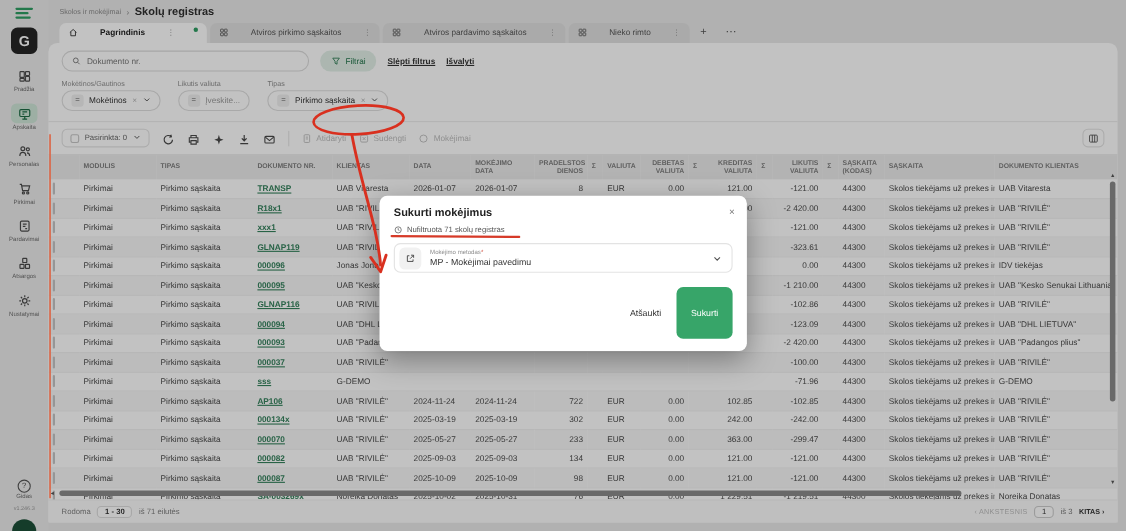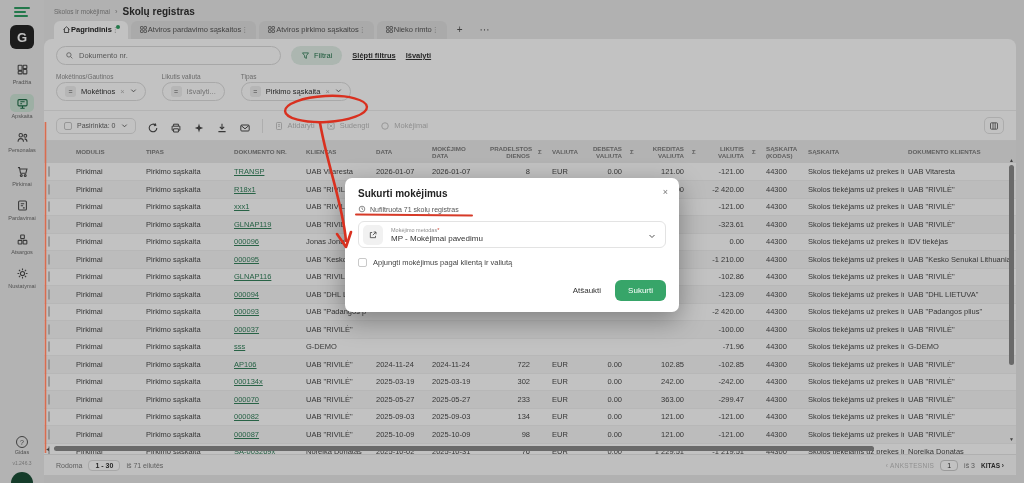--- a/index.html
+++ b/index.html
@@ -30,21 +30,21 @@
   .avatar { width:22px; height:22px; border-radius:50%; background:#1c4f38; margin-bottom:-11px; }
 
   
   .main { flex:1; display:flex; flex-direction:column; padding-top:4px; min-width:0; }
   .breadcrumb { display:flex; align-items:center; gap:5px; padding:2px 10px 4px; }
   .bc-parent { font-size:6.5px; color:#8a8a8a; }
   .bc-sep { font-size:7.5px; color:#8a8a8a; }
   .bc-current { font-size:10px; font-weight:bold; color:#2e2e2e; }
 
   .tabbar { display:flex; align-items:flex-end; gap:3px; padding:0 10px; }
-  .tab { display:flex; align-items:center; gap:0; padding:4px 8px 5px; font-size:7.5px; color:#555; background:#e0e0e0; border-radius:6px 6px 0 0; cursor:pointer; white-space:nowrap; }
+  .tab { display:flex; align-items:center; gap:20px; padding:4px 8px 5px; font-size:7.5px; color:#555; background:#e0e0e0; border-radius:6px 6px 0 0; cursor:pointer; white-space:nowrap; }
   .tab svg { width:9px; height:9px; }
   .tab.active { background:#fff; color:#222; font-weight:bold; }
   .tab .dots { color:#8a8a8a; font-size:7px; font-weight:normal; }
   .tab .pin-dot { width:4px; height:4px; border-radius:50%; background:#2f9e63; margin:-6px 0 0 -3px; }
   .tab-add, .tab-more { font-size:10px; color:#555; padding:2px 7px 4px; cursor:pointer; }
 
   .card { background:#fff; border-radius:8px 8px 0 0; margin:0 8px 8px 0; flex:1; display:flex; flex-direction:column; min-height:0; }
 
   .search-row { display:flex; align-items:center; gap:10px; padding:7px 12px 6px; }
   .search-box { width:225px; height:19px; border:1px solid #dcdcdc; border-radius:10px; display:flex; align-items:center; gap:5px; padding:0 8px; color:#9a9a9a; }
@@ -74,21 +74,21 @@
   .action-btn svg { width:10px; height:10px; }
   .col-btn { margin-left:auto; width:20px; height:17px; border:1px solid #e3e3e3; border-radius:5px; display:flex; align-items:center; justify-content:center; color:#555; cursor:pointer; }
   .col-btn svg { width:10px; height:10px; }
 
   .tablewrap { flex:1; position:relative; overflow:hidden; min-height:0; }
   table { width:100%; border-collapse:collapse; table-layout:fixed; }
   thead th { background:#ececec; color:#7e7e7e; font-size:6.2px; text-align:left; padding:2px 4px; height:22px; vertical-align:middle; line-height:1.15; cursor:pointer; }
   th.num, td.num { text-align:right; }
   tbody td { padding:0 4px; height:17.5px; font-size:7.5px; color:#4a4a4a; border-bottom:1px solid #f1f1f1; white-space:nowrap; overflow:hidden; }
   tbody tr:nth-child(even) td { background:#f7f7f7; }
-  .doclink { color:#35825d; text-decoration:underline; cursor:pointer; }
+  .doclink { color:#35825d; text-decoration:underline; cursor:pointer;font-weight:bold; }
 
   .vscroll { position:absolute; right:2px; top:24px; width:5px; height:200px; background:#8a8a8a; border-radius:3px; }
   .vs-up { position:absolute; right:2px; top:16px; font-size:5px; color:#555; }
   .vs-dn { position:absolute; right:2px; bottom:12px; font-size:5px; color:#555; }
   .hscroll { position:absolute; left:10px; bottom:3px; height:5px; width:820px; background:#8a8a8a; border-radius:3px; }
   .hs-l { position:absolute; left:1px; bottom:2px; font-size:5px; color:#555; }
 
   .footer { height:21px; display:flex; align-items:center; gap:6px; padding:0 12px; font-size:7px; color:#7c7c7c; border-top:1px solid #e8e8e8; background:#fbfbfb; border-radius:0 0 2px 2px; }
   .range-box { border:1px solid #ddd; border-radius:4px; padding:1px 6px; background:#fff; color:#333; font-weight:bold; cursor:pointer; }
   .pag { margin-left:auto; display:flex; align-items:center; gap:6px; }
@@ -111,21 +111,21 @@
   .field-text { margin-left:8px; display:flex; flex-direction:column; gap:1px; }
   .field-label { font-size:5.5px; color:#8e8e8e; }
   .req { color:#d24a3a; }
   .field-value { font-size:8px; color:#333; }
   .field .chev { margin-left:auto; margin-right:5px; color:#555; }
   .field .chev svg { width:8px; height:8px; }
   .modal-check { display:flex; align-items:center; gap:6px; margin-top:10px; font-size:7.5px; color:#444; cursor:pointer; }
   .modal-cb { width:9px; height:9px; border:1px solid #c9c9c9; border-radius:2px; }
   .modal-actions { display:flex; justify-content:flex-end; align-items:center; gap:14px; margin-top:13px; }
   .btn-cancel { font-size:8px; color:#333; background:none; border:none; cursor:pointer; font-family:inherit; }
-  .btn-submit { background:#37a569; color:#fff; font-size:8px; border:none; padding:6px 13px; border-radius:6px; cursor:pointer; font-family:inherit; }
+  .btn-submit { background:#37a569; color:#fff; font-size:8px; border:none; padding:19px 13px; border-radius:6px; cursor:pointer; font-family:inherit; }
 
   .annotations { position:absolute; inset:0; width:1024px; height:483px; z-index:70; pointer-events:none; }
 </style>
 </head>
 <body>
 
 <div class="app">
 
   <aside class="sidebar">
     <div class="menu-btn">
@@ -225,20 +225,32 @@
       <span id="tabs-host" style="display:flex;gap:3px;align-items:flex-end;">
           <div class="tab active">
             <span style="display:flex">
               <svg viewBox="0 0 12 12" fill="none" stroke="currentColor" stroke-width="1">
                 <path d="M2 6l4-3.6L10 6M3.2 5.3V10h5.6V5.3"></path>
               </svg>
             </span>
             <span class="tab-label">Pagrindinis</span>
             <span class="dots">⋮</span>
             <span class="pin-dot"></span>
+          </div>
+          <div class="tab">
+            <span style="display:flex">
+              <svg viewBox="0 0 12 12" fill="none" stroke="currentColor" stroke-width="1">
+                <rect x="2" y="2" width="3.4" height="3.4" rx=".6"></rect>
+                <rect x="6.6" y="2" width="3.4" height="3.4" rx=".6"></rect>
+                <rect x="2" y="6.6" width="3.4" height="3.4" rx=".6"></rect>
+                <rect x="6.6" y="6.6" width="3.4" height="3.4" rx=".6"></rect>
+              </svg>
+            </span>
+            <span class="tab-label">Atviros pirkimo sąskaitos</span>
+            <span class="dots">⋮</span>
           </div>
           <div class="tab">
             <span style="display:flex">
               <svg viewBox="0 0 12 12" fill="none" stroke="currentColor" stroke-width="1">
                 <rect x="2" y="2" width="3.4" height="3.4" rx=".6"></rect>
                 <rect x="6.6" y="2" width="3.4" height="3.4" rx=".6"></rect>
                 <rect x="2" y="6.6" width="3.4" height="3.4" rx=".6"></rect>
                 <rect x="6.6" y="6.6" width="3.4" height="3.4" rx=".6"></rect>
               </svg>
             </span>
@@ -247,32 +259,20 @@
           </div>
           <div class="tab">
             <span style="display:flex">
               <svg viewBox="0 0 12 12" fill="none" stroke="currentColor" stroke-width="1">
                 <rect x="2" y="2" width="3.4" height="3.4" rx=".6"></rect>
                 <rect x="6.6" y="2" width="3.4" height="3.4" rx=".6"></rect>
                 <rect x="2" y="6.6" width="3.4" height="3.4" rx=".6"></rect>
                 <rect x="6.6" y="6.6" width="3.4" height="3.4" rx=".6"></rect>
               </svg>
             </span>
-            <span class="tab-label">Atviros pirkimo sąskaitos</span>
-            <span class="dots">⋮</span>
-          </div>
-          <div class="tab">
-            <span style="display:flex">
-              <svg viewBox="0 0 12 12" fill="none" stroke="currentColor" stroke-width="1">
-                <rect x="2" y="2" width="3.4" height="3.4" rx=".6"></rect>
-                <rect x="6.6" y="2" width="3.4" height="3.4" rx=".6"></rect>
-                <rect x="2" y="6.6" width="3.4" height="3.4" rx=".6"></rect>
-                <rect x="6.6" y="6.6" width="3.4" height="3.4" rx=".6"></rect>
-              </svg>
-            </span>
             <span class="tab-label">Nieko rimto</span>
             <span class="dots">⋮</span>
           </div>
         </span>
       <span class="tab-add">+</span>
       <span class="tab-more">⋯</span>
     </div>
 
     <div class="card">
 
@@ -303,21 +303,21 @@
               <span class="x">×</span>
               <span class="chev"><svg viewBox="0 0 8 8" fill="none" stroke="currentColor" stroke-width="1">
                   <path d="M1.5 3l2.5 2.5L6.5 3"></path>
                 </svg></span>
             </span>
           </div>
           <div class="fgroup">
             <span class="flabel">Likutis valiuta</span>
             <span class="chip">
               <span class="eq">=</span>
-              <span class="val placeholder">Išvalyti...</span>
+              <span class="val placeholder">Įveskite...</span>
             </span>
           </div>
           <div class="fgroup">
             <span class="flabel">Tipas</span>
             <span class="chip">
               <span class="eq">=</span>
               <span class="val">Pirkimo sąskaita</span>
               <span class="x">×</span>
               <span class="chev"><svg viewBox="0 0 8 8" fill="none" stroke="currentColor" stroke-width="1">
                   <path d="M1.5 3l2.5 2.5L6.5 3"></path>
@@ -828,24 +828,20 @@
         </svg>
       </span>
     <span class="field-text">
       <span class="field-label"><span>Mokėjimo metodas</span><span class="req">*</span></span>
       <span class="field-value">MP - Mokėjimai pavedimu</span>
     </span>
     <span class="chev"><svg viewBox="0 0 8 8" fill="none" stroke="currentColor" stroke-width="1">
           <path d="M1.5 3l2.5 2.5L6.5 3"></path>
         </svg></span>
   </div>
-  <div class="modal-check">
-    <span class="modal-cb"></span>
-    <span>Apjungti mokėjimus pagal klientą ir valiutą</span>
-  </div>
   <div class="modal-actions">
     <button class="btn-cancel">Atšaukti</button>
     <button class="btn-submit">Sukurti</button>
   </div>
 </div>
 
 <svg class="annotations" viewBox="0 0 1024 483">
   <line x1="45.5" y1="122" x2="45.5" y2="453" stroke="#d96c4f" stroke-width="1.6"></line>
   <ellipse cx="326" cy="109" rx="41" ry="13" fill="none" stroke="#d9301f" stroke-width="2.4" transform="rotate(-3 326 109)"></ellipse>
   <path d="M320 123 C 328 168, 343 205, 346 241" fill="none" stroke="#d9301f" stroke-width="2.6" stroke-linecap="round"></path>

